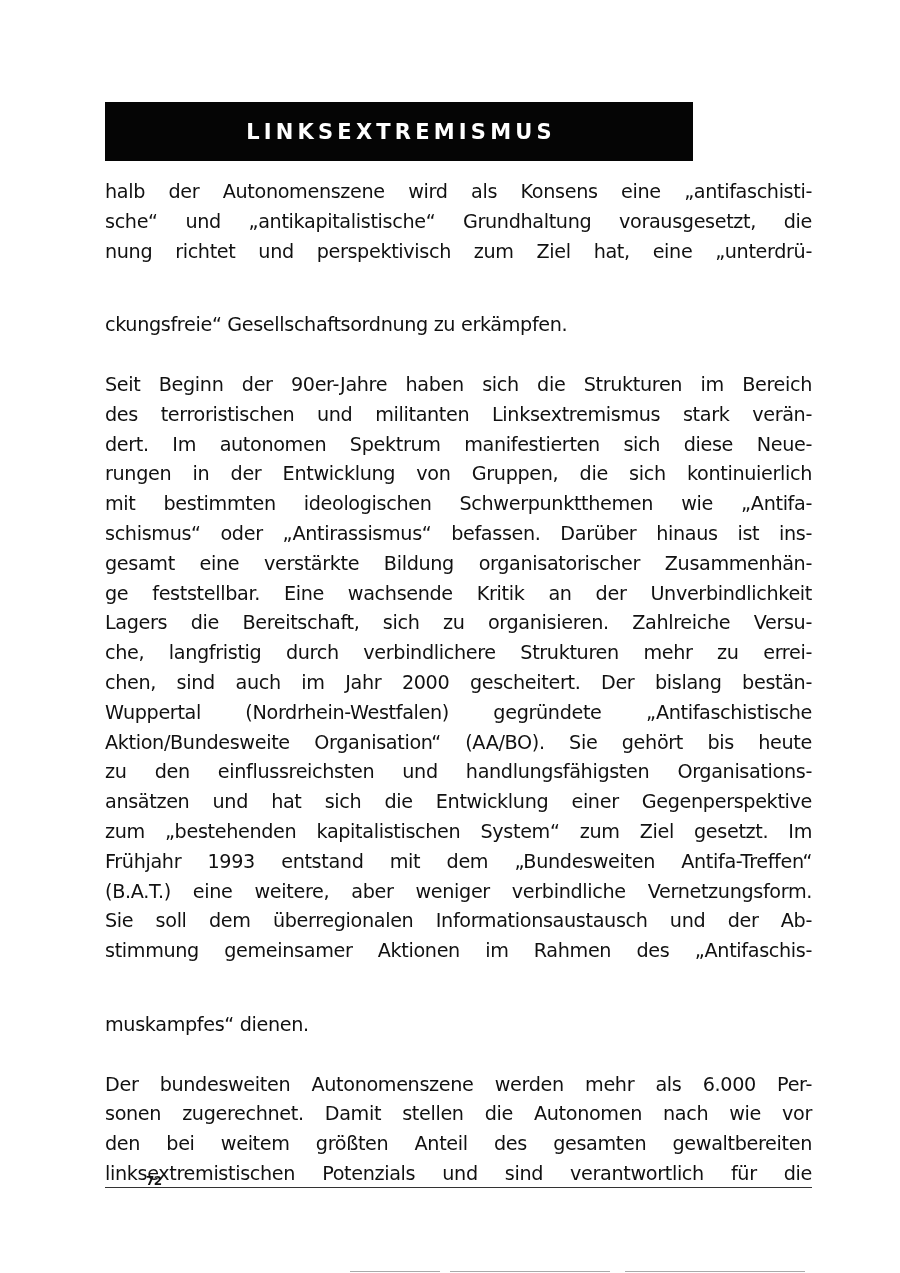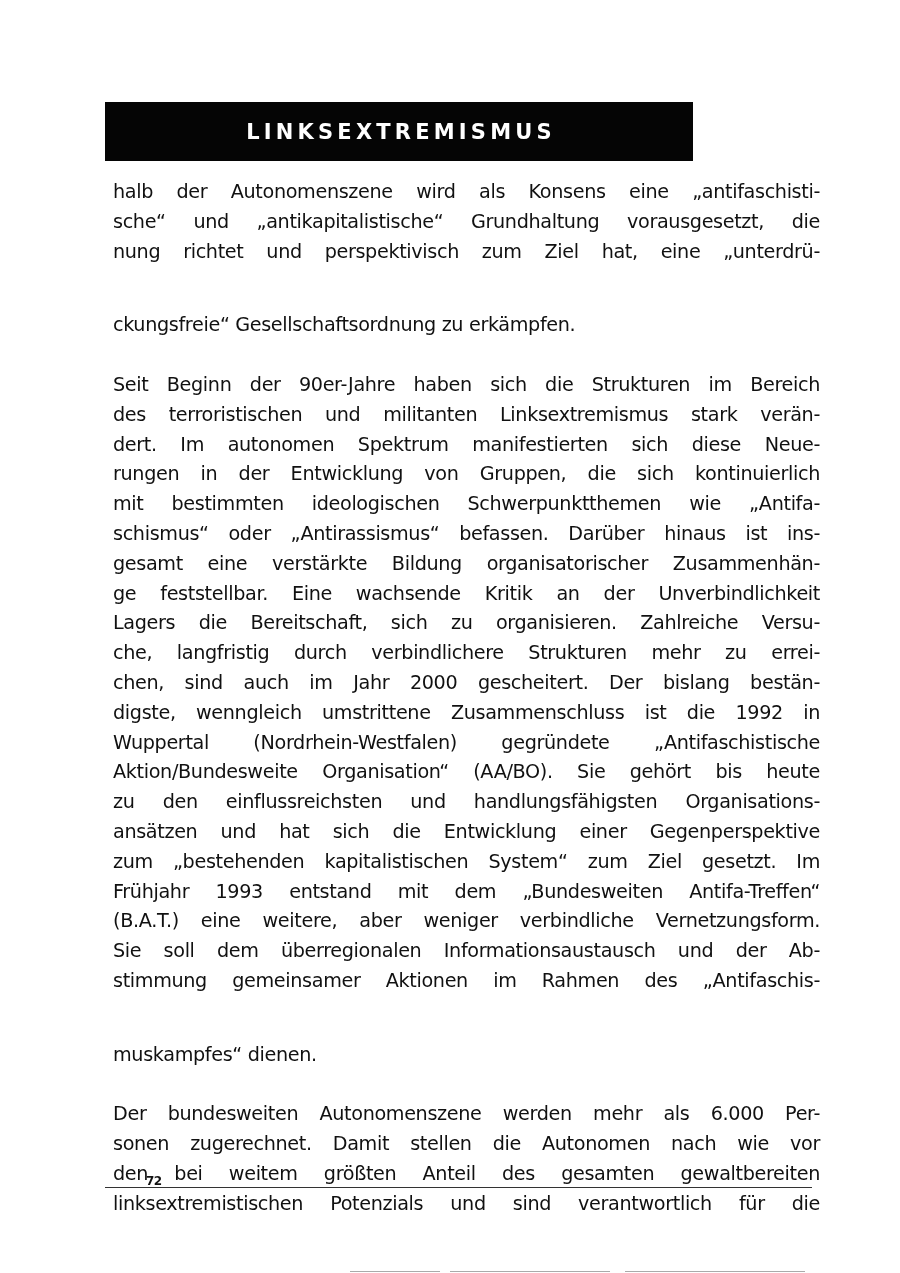--- a/index.html
+++ b/index.html
@@ -36,21 +36,21 @@
     .header-title {
       color: #ffffff;
       font-family: "DejaVu Sans", sans-serif;
       font-weight: bold;
       font-size: 21px;
       letter-spacing: 4.2px;
       padding-left: 4px;
     }
     .body-text {
       position: absolute;
-      left: 8px;
+      left: 0;
       top: 177px;
       width: 707px;
     }
     .para {
       margin: 0 0 29.8px 0;
       font-size: 19.2px;
       line-height: 29.8px;
       text-align: justify;
       text-align-last: left;
       letter-spacing: -0.35px;
@@ -116,21 +116,20 @@
       <span class="ln">des terroristischen und militanten Linksextremismus stark verän-</span>
       <span class="ln">dert. Im autonomen Spektrum manifestierten sich diese Neue-</span>
       <span class="ln">rungen in der Entwicklung von Gruppen, die sich kontinuierlich</span>
       <span class="ln">mit bestimmten ideologischen Schwerpunktthemen wie „Antifa-</span>
       <span class="ln">schismus“ oder „Antirassismus“ befassen. Darüber hinaus ist ins-</span>
       <span class="ln">gesamt eine verstärkte Bildung organisatorischer Zusammenhän-</span>
       <span class="ln">ge feststellbar. Eine wachsende Kritik an der Unverbindlichkeit</span>
       <span class="ln">Lagers die Bereitschaft, sich zu organisieren. Zahlreiche Versu-</span>
       <span class="ln">che, langfristig durch verbindlichere Strukturen mehr zu errei-</span>
       <span class="ln">chen, sind auch im Jahr 2000 gescheitert. Der bislang bestän-</span>
-      <span class="ln">digste, wenngleich umstrittene Zusammenschluss ist die 1992 in</span>
       <span class="ln">Wuppertal (Nordrhein-Westfalen) gegründete „Antifaschistische</span>
       <span class="ln">Aktion/Bundesweite Organisation“ (AA/BO). Sie gehört bis heute</span>
       <span class="ln">zu den einflussreichsten und handlungsfähigsten Organisations-</span>
       <span class="ln">ansätzen und hat sich die Entwicklung einer Gegenperspektive</span>
       <span class="ln">zum „bestehenden kapitalistischen System“ zum Ziel gesetzt. Im</span>
       <span class="ln">Frühjahr 1993 entstand mit dem „Bundesweiten Antifa-Treffen“</span>
       <span class="ln">(B.A.T.) eine weitere, aber weniger verbindliche Vernetzungsform.</span>
       <span class="ln">Sie soll dem überregionalen Informationsaustausch und der Ab-</span>
       <span class="ln">stimmung gemeinsamer Aktionen im Rahmen des „Antifaschis-</span>
       <span class="ln last">muskampfes“ dienen.</span>

